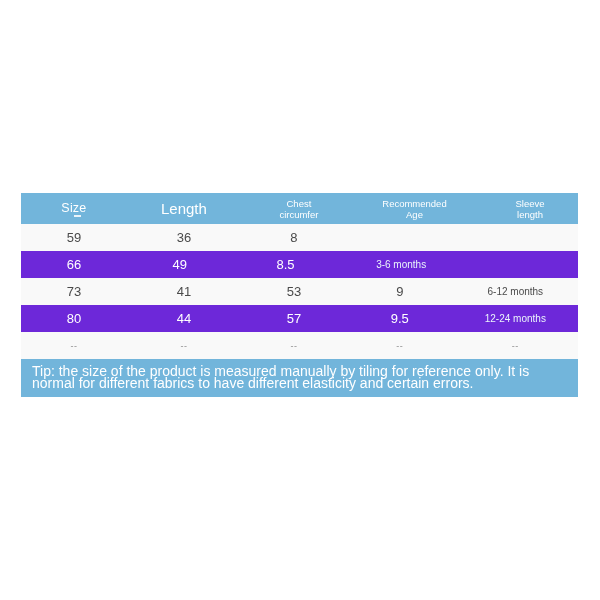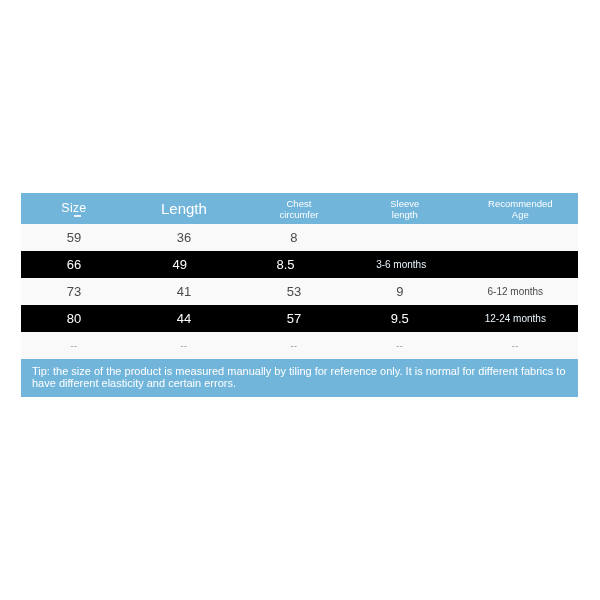--- a/index.html
+++ b/index.html
@@ -89,21 +89,21 @@
   .data-row {
     height: 27px;
   }
   .row-light {
     background: #f9f9f9;
   }
   .row-light .cell {
     color: #4a4a4a;
   }
   .row-blue {
-    background: #000000;
+    background: #6d28d9;
   }
   .row-blue .cell {
     color: #ffffff;
   }
   .data-row .cell {
     font-size: 13px;
   }
   .data-row .cell.age-cell {
     font-size: 10px;
   }
@@ -115,21 +115,21 @@
   .row-dash .cell {
     font-size: 9px;
     color: #8d8d8d;
     letter-spacing: .5px;
   }
 
   
   .tip-bar {
     background: #72b5db;
     color: #ffffff;
-    font-size: 11px;
+    font-size: 14px;
     line-height: 11.5px;
     padding: 7px 11px 8px 11px;
     box-sizing: border-box;
     width: 100%;
   }
 </style>
 </head>
 <body>
 
 <div id="size-chart">
@@ -137,27 +137,27 @@
   <div class="row header-row">
     <div class="cell c0 h-size">
       <span>Size</span>
         <span class="sz-dash"></span>
     </div>
     <div class="cell c1 h-length">Length</div>
     <div class="cell c2 h-two h-wrap">
       <span class="l1">Chest</span>
       <span class="l2">circumfer</span>
     </div>
+    <div class="cell c4 h-two h-wrap">
+      <span class="l1">Recommended</span>
+      <span class="l2">Age</span>
+    </div>
     <div class="cell c3 h-two h-wrap">
       <span class="l1">Sleeve</span>
       <span class="l2">length</span>
-    </div>
-    <div class="cell c4 h-two h-wrap">
-      <span class="l1">Recommended</span>
-      <span class="l2">Age</span>
     </div>
   </div>
 
   <div class="row data-row row-light">
     <div class="cell c0">59</div>
     <div class="cell c1">36</div>
     <div class="cell c3">8</div>
   </div>
 
   <div class="row data-row row-blue">

